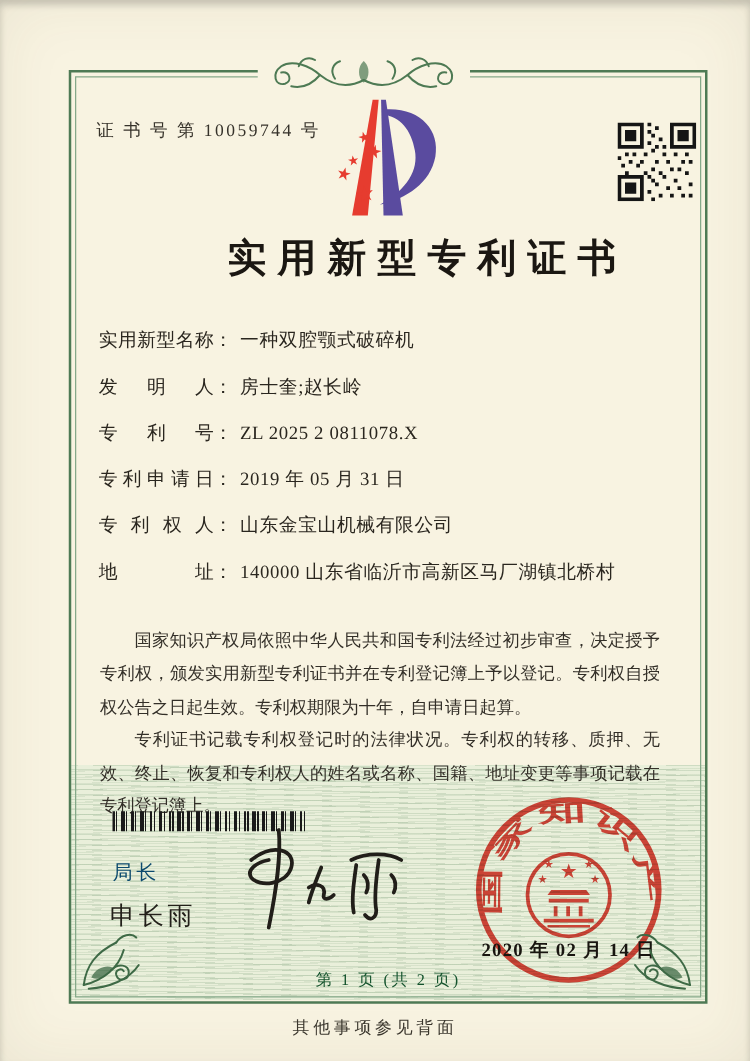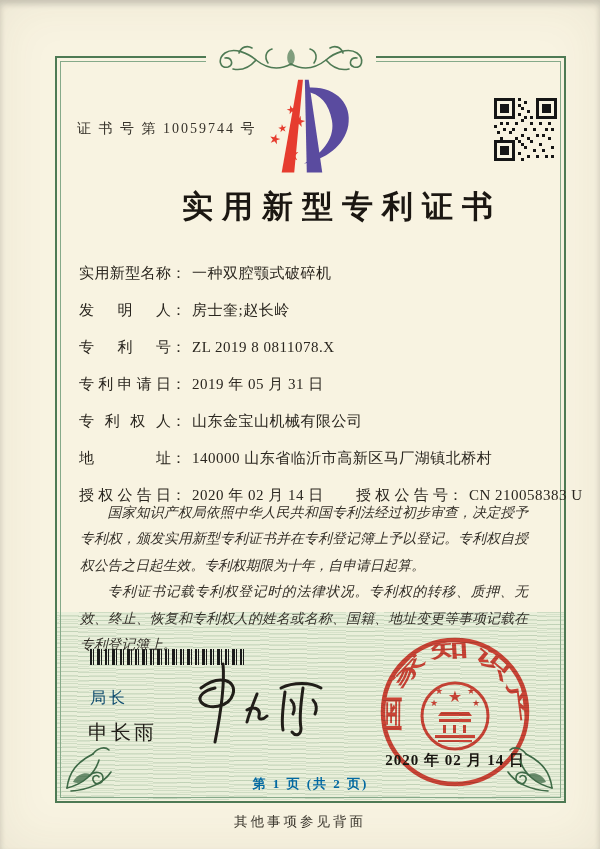--- a/index.html
+++ b/index.html
@@ -12,45 +12,45 @@
   #green-zone{position:absolute;left:57px;top:612px;width:507px;height:188px;
     background-color:#e9efda;
     background-image:
       repeating-linear-gradient(1.5deg, rgba(110,150,110,.22) 0 1px, rgba(0,0,0,0) 1px 4px),
       repeating-linear-gradient(-2deg, rgba(110,150,110,.14) 0 1px, rgba(0,0,0,0) 1px 5px);}
   
   #frame{position:absolute;left:55px;top:56px;width:507px;height:743px;
          border:2px solid #4e7a54;}
   #frame-inner{position:absolute;inset:3px;border:1px solid #85a989;}
   .abs{position:absolute;}
-  #cert-number{left:77px;top:96px;font-size:14px;letter-spacing:2px;color:#36322a;margin-top:24px;}
+  #cert-number{left:77px;top:96px;font-size:14px;letter-spacing:2px;color:#36322a;}
   #title{left:0;top:186px;width:600px;text-align:center;font-size:31px;font-weight:700;
          letter-spacing:9px;color:#1b1712;padding-left:42px;}
   #fields{left:79px;top:262px;width:452px;font-size:15px;color:#2a261f;}
   .frow{height:22px;line-height:22px;margin-bottom:15px;white-space:nowrap;}
   .flabel{display:inline-block;width:92px;text-align:justify;text-align-last:justify;
           vertical-align:top;}
   .fcolon{display:inline-block;margin-right:6px;}
   .fval{letter-spacing:.5px;}
   .fval-fixed{display:inline-block;width:164px;}
   #paragraphs{left:80px;top:500px;width:448px;font-size:13.8px;line-height:1.92;
               color:#332f28;text-align:justify;}
-  #paragraphs p{margin:0;text-indent:2em;font-style:italic;}
+  #paragraphs p{margin:0;text-indent:2em;}
   #barcode{left:90px;top:649px;width:156px;height:16px;
     background:repeating-linear-gradient(90deg,#1a1a1a 0 2px,rgba(0,0,0,0) 2px 3px,
       #1a1a1a 3px 4px,rgba(0,0,0,0) 4px 7px,#1a1a1a 7px 10px,rgba(0,0,0,0) 10px 11px,
       #1a1a1a 11px 12px,rgba(0,0,0,0) 12px 15px);}
   #director-title{left:90px;top:688px;font-size:16px;letter-spacing:3px;color:#0c4a6e;}
   #director-name{left:88px;top:719px;font-size:20px;letter-spacing:3px;color:#23201a;}
   #signature{left:185px;top:658px;}
   #seal{left:377px;top:634px;opacity:.9;mix-blend-mode:multiply;}
   #seal-date{left:377px;top:751px;width:156px;text-align:center;font-size:15px;
              font-weight:700;letter-spacing:1px;color:#181510;}
   #page-footer{left:57px;top:775px;width:507px;text-align:center;font-size:13px;
-               letter-spacing:2px;color:#0369a1;font-weight:bold;}
+               letter-spacing:2px;color:#14532d;}
   #back-note{left:0;top:813px;width:600px;text-align:center;font-size:13.5px;
              letter-spacing:3px;color:#3a362d;}
   #logo{left:243px;top:74px;}
   #qr{left:494px;top:98px;}
   #top-ornament{left:206px;top:36px;}
   .corner{top:724px;}
   #corner-left{left:59px;}
   #corner-right{left:488px;transform:scaleX(-1);}
 </style>
 </head>
@@ -112,33 +112,30 @@
   <div id="title" class="abs">实用新型专利证书</div>
 
   <div id="fields" class="abs">
     <div class="frow">
       <span class="flabel">实用新型名称</span><span class="fcolon">：</span><span class="fval">一种双腔颚式破碎机</span>
     </div>
     <div class="frow">
       <span class="flabel">发明人</span><span class="fcolon">：</span><span class="fval">房士奎;赵长岭</span>
     </div>
     <div class="frow">
-      <span class="flabel">专利号</span><span class="fcolon">：</span><span class="fval">ZL 2019 8 0811078.X</span>
+      <span class="flabel">专利号</span><span class="fcolon">：</span><span class="fval">ZL 2025 2 0811078.X</span>
     </div>
     <div class="frow">
       <span class="flabel">专利申请日</span><span class="fcolon">：</span><span class="fval">2019 年 05 月 31 日</span>
     </div>
     <div class="frow">
       <span class="flabel">专利权人</span><span class="fcolon">：</span><span class="fval">山东金宝山机械有限公司</span>
     </div>
     <div class="frow">
       <span class="flabel">地址</span><span class="fcolon">：</span><span class="fval">140000 山东省临沂市高新区马厂湖镇北桥村</span>
-    </div>
-    <div class="frow">
-      <span class="flabel">授权公告日</span><span class="fcolon">：</span><span class="fval fval-fixed">2020 年 02 月 14 日</span><span class="flabel">授权公告号</span><span class="fcolon">：</span><span class="fval">CN 210058383 U</span>
     </div>
   </div>
 
   <div id="paragraphs" class="abs">
     <p>国家知识产权局依照中华人民共和国专利法经过初步审查，决定授予专利权，颁发实用新型专利证书并在专利登记簿上予以登记。专利权自授权公告之日起生效。专利权期限为十年，自申请日起算。</p>
     <p>专利证书记载专利权登记时的法律状况。专利权的转移、质押、无效、终止、恢复和专利权人的姓名或名称、国籍、地址变更等事项记载在专利登记簿上。</p>
   </div>
 
   <div id="barcode" class="abs"></div>
 

